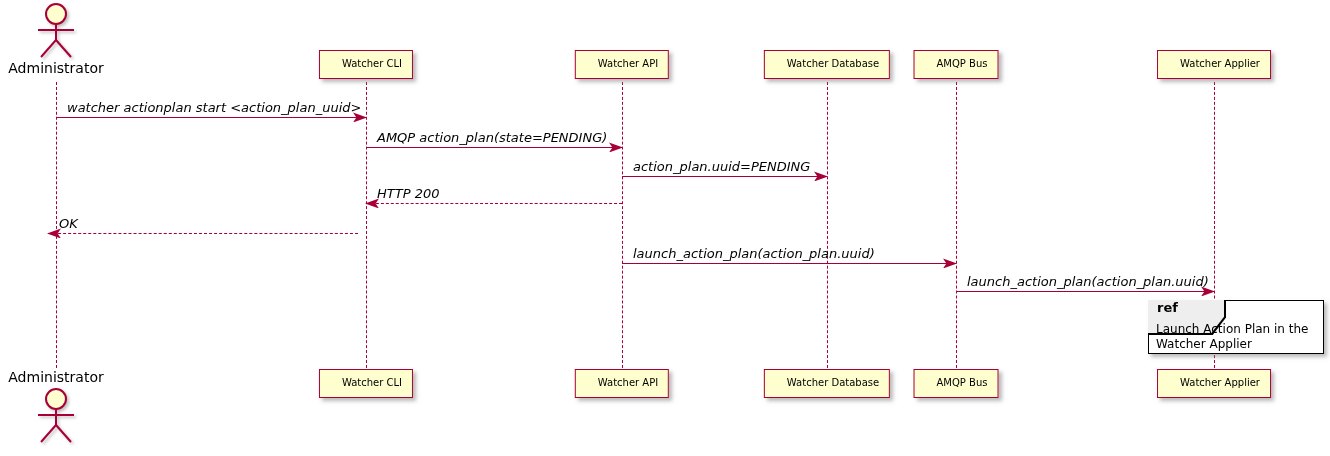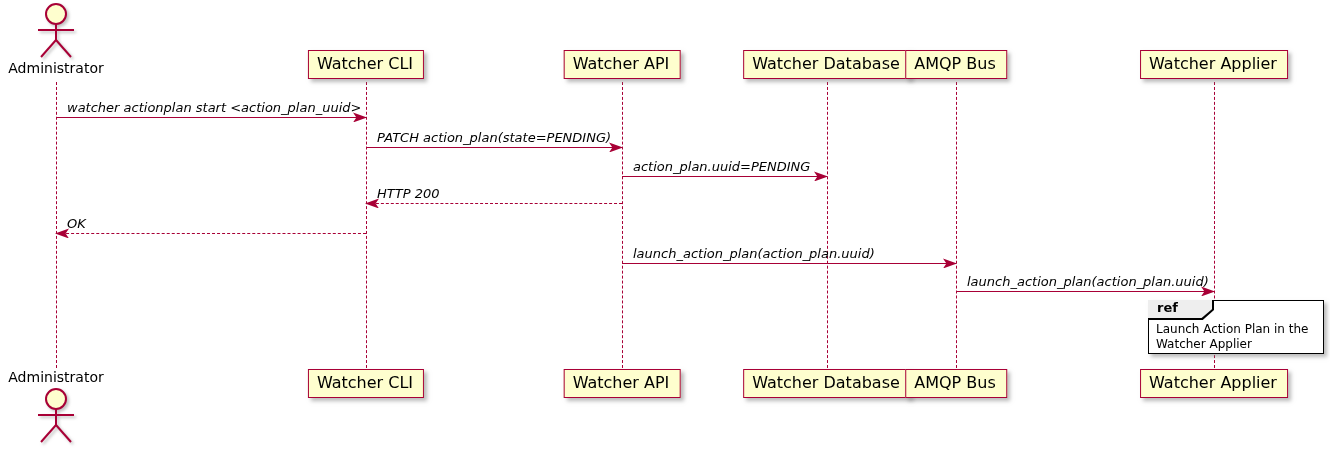--- a/index.html
+++ b/index.html
@@ -12,22 +12,22 @@
     color: var(--text, #000);
     overflow: hidden;
   }
 
   
   .participant {
     position: absolute;
     transform: translateX(-50%);
     background: var(--participant_fill, #FEFECE);
     border: 1.7px solid var(--participant_border, #A80036);
-    padding: 5px 10px 6px 8px;
-    font-size: 16px;
+    padding: 5px 10px 6px 22px;
+    font-size: 10px;
     line-height: 16px;
     white-space: nowrap;
     box-shadow: 3px 3px 4px rgba(130,130,130,0.55);
     z-index: 3;
   }
 
   
   .lifeline {
     position: absolute;
     top: 82px;
@@ -70,23 +70,24 @@
   .ref {
     position: absolute;
     background: #ffffff;
     border: 1.7px solid var(--ref_border, #000);
     box-shadow: 3px 3px 4px rgba(130,130,130,0.55);
     z-index: 5;
   }
   .ref-tab {
     position: absolute;
     top: -1px; left: -1px;
-    width: 66px; height: 20px;
+    width: 66px; height: 35px;
     background: var(--ref_border, #000);
     clip-path: polygon(0 0, 100% 0, 100% 50%, 83% 100%, 0 100%);
+    padding-left: 12px;
   }
   .ref-tab-inner {
     position: absolute;
     left: 0; top: 0; right: 1.8px; bottom: 1.8px;
     background: var(--ref_header_fill, #EEEEEE);
     clip-path: polygon(0 0, 100% 0, 100% 50%, 83% 100%, 0 100%);
     font-weight: bold;
     font-size: 13px;
     line-height: 15px;
     padding-left: 9px;
@@ -125,32 +126,32 @@
   <div class="participant" style="left:622px; top:50px">Watcher API</div>
   <div class="participant" style="left:827px; top:50px">Watcher Database</div>
   <div class="participant" style="left:956px; top:50px">AMQP Bus</div>
   <div class="participant" style="left:1214px; top:50px">Watcher Applier</div>
 
   <div class="msg solid" style="left:56px;  width:310px; top:117px">
     <span class="msg-label">watcher actionplan start &lt;action_plan_uuid&gt;</span>
     <span class="head right"></span>
   </div>
   <div class="msg solid" style="left:366px; width:256px; top:147px">
-    <span class="msg-label">PATCH action_plan(state=PENDING)</span>
+    <span class="msg-label">AMQP action_plan(state=PENDING)</span>
     <span class="head right"></span>
   </div>
   <div class="msg solid" style="left:622px; width:205px; top:176px">
     <span class="msg-label">action_plan.uuid=PENDING</span>
     <span class="head right"></span>
   </div>
   <div class="msg dashed" style="left:366px; width:256px; top:203px">
     <span class="msg-label">HTTP 200</span>
     <span class="head left"></span>
   </div>
-  <div class="msg dashed" style="left:56px;  width:310px; top:233px">
+  <div class="msg dashed" style="left:48px;  width:310px; top:233px">
     <span class="msg-label">OK</span>
     <span class="head left"></span>
   </div>
   <div class="msg solid" style="left:622px; width:334px; top:263px">
     <span class="msg-label">launch_action_plan(action_plan.uuid)</span>
     <span class="head right"></span>
   </div>
   <div class="msg solid" style="left:956px; width:258px; top:291px">
     <span class="msg-label">launch_action_plan(action_plan.uuid)</span>
     <span class="head right"></span>

